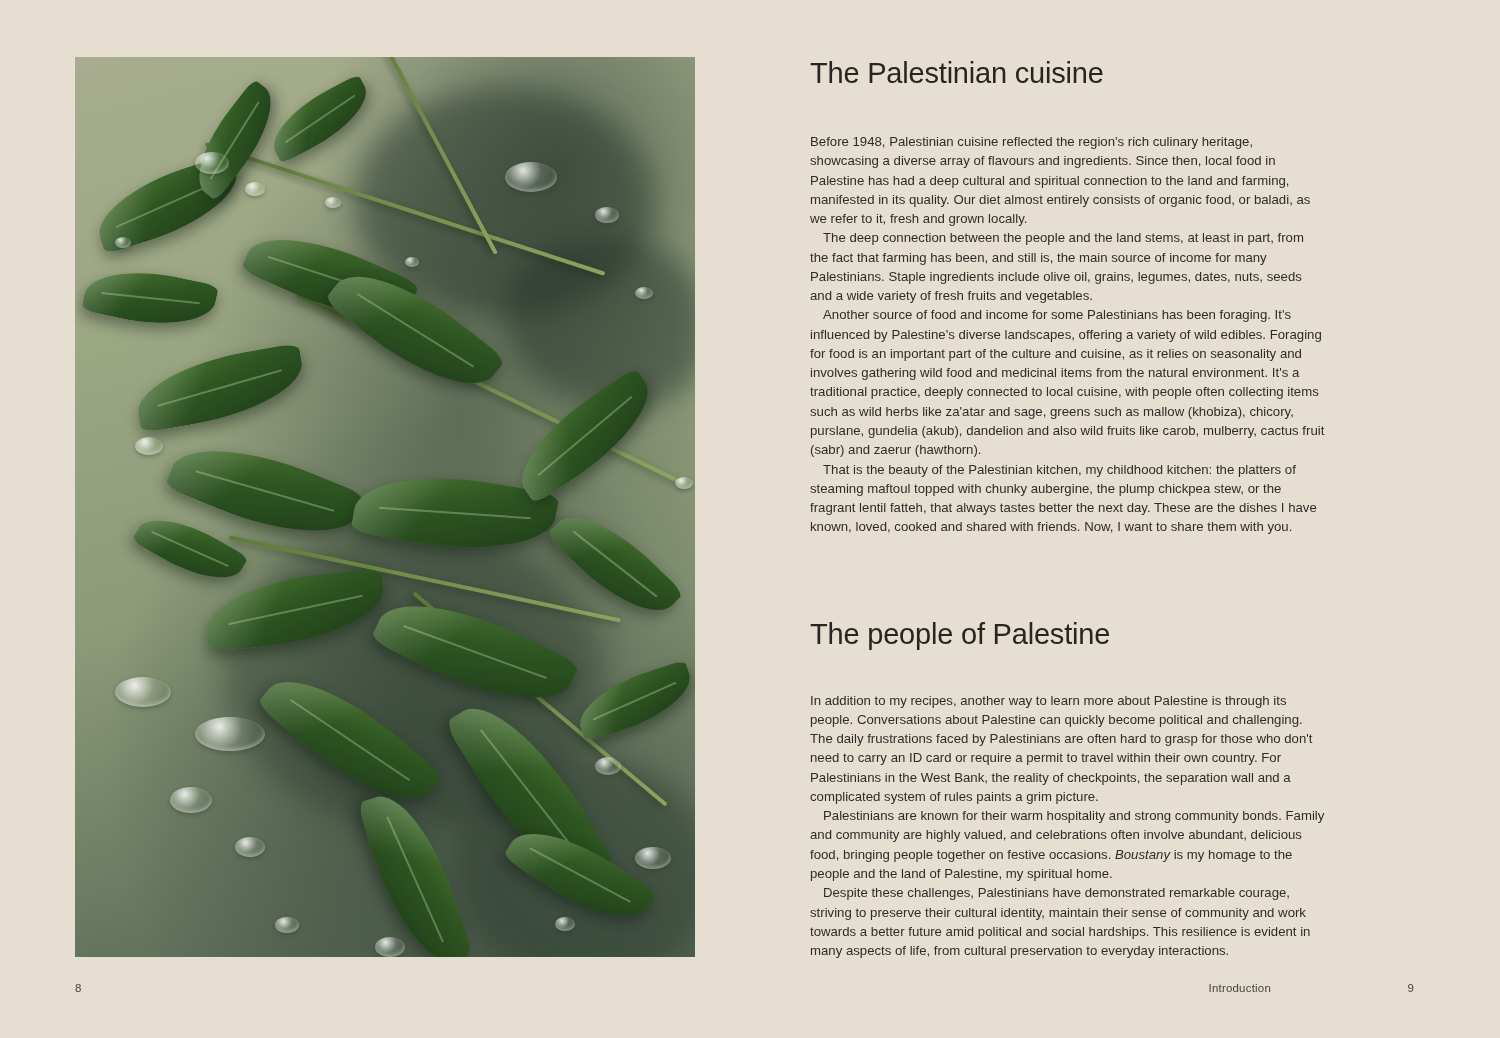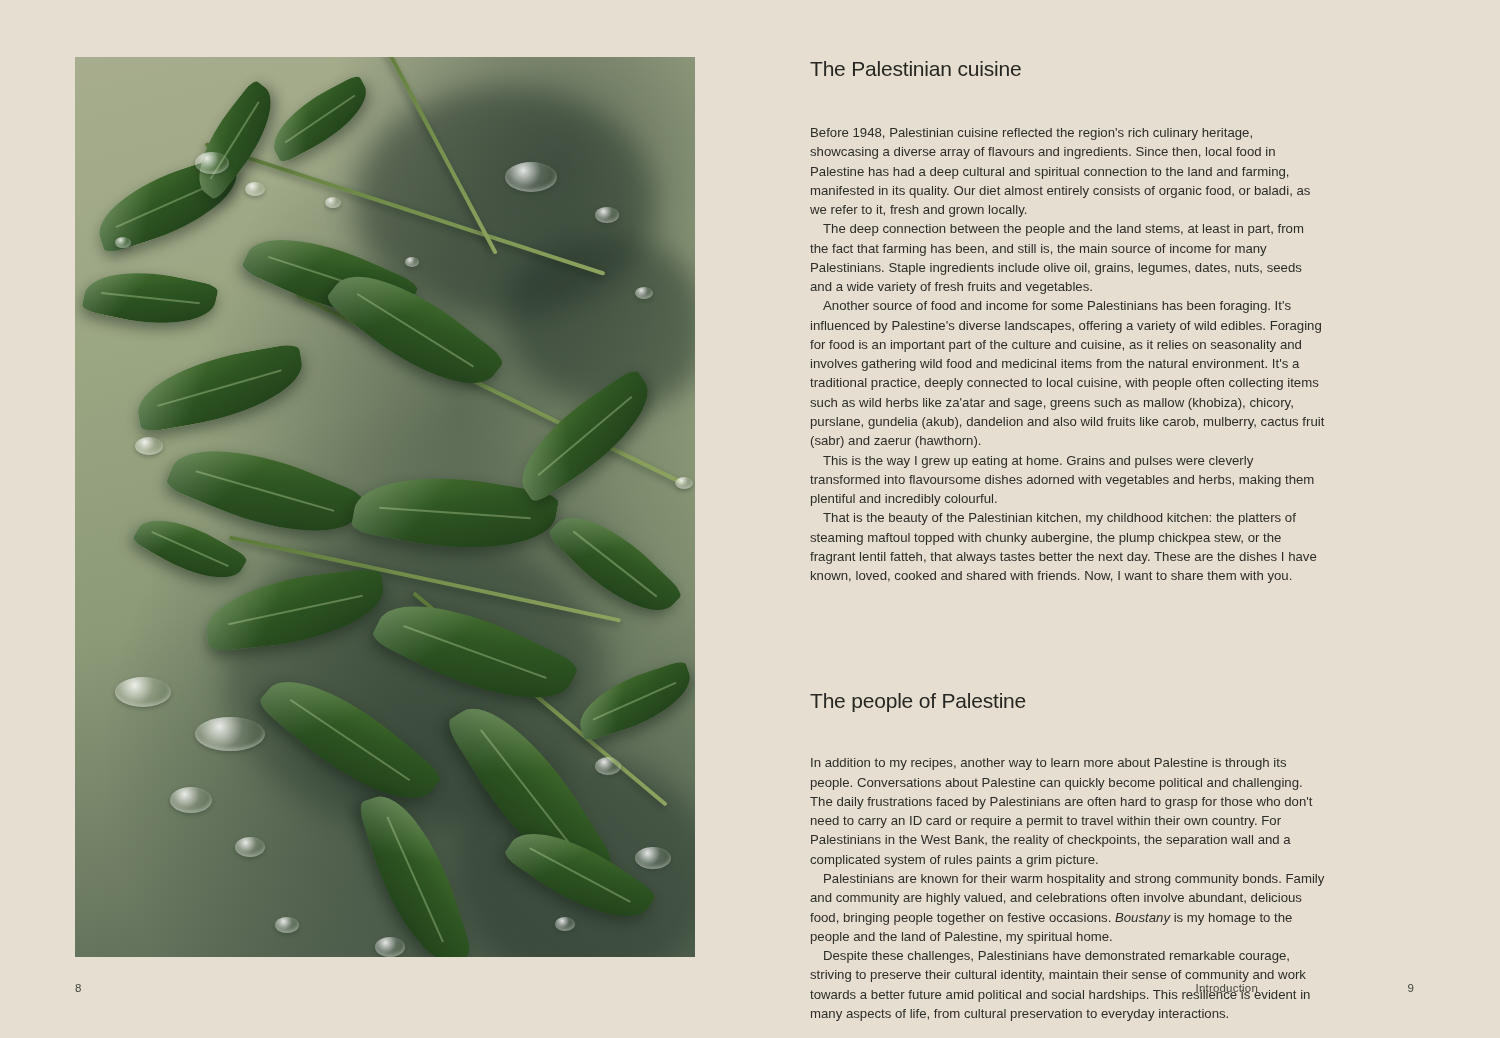--- a/index.html
+++ b/index.html
@@ -89,48 +89,48 @@
     box-shadow: inset 0 -2px 4px rgba(255,255,255,0.4), 0 2px 4px rgba(40,55,40,0.35);
   }
   
   .page-right {
     position: relative;
     width: 750px;
     height: 1038px;
     padding: 57px 175px 0 60px;
   }
   h2.section-title {
-    font-size: 21px;
+    font-size: 29px;
     font-weight: 400;
     letter-spacing: -0.2px;
     margin: 0 0 42px 0;
     color: #262622;
   }
   .body-text {
     font-size: 13.2px;
     line-height: 1.46;
     color: #2c2c28;
     margin: 0;
     max-width: 520px;
   }
   .body-text p { margin: 0; text-indent: 0; }
   .body-text p + p { text-indent: 13px; }
-  .block-2 { margin-top: 104px; }
+  .block-2 { margin-top: 81px; }
   .block-2 h2.section-title { margin-bottom: 40px; }
   em { font-style: italic; }
   
   .folio {
     position: absolute;
     bottom: 44px;
     font-size: 11.5px;
     color: #43433d;
     letter-spacing: 0.2px;
   }
   .folio-left  { left: 75px; }
-  .folio-center{ right: 242px; }
+  .folio-center{ right: 229px; }
   .folio-right { right: 86px; }
   .gutter {
     position: absolute;
     left: 750px; top: 0;
     width: 1px; height: 1038px;
     background: rgba(0,0,0,0.0);
   }
 </style>
 </head>
 <body>
@@ -197,21 +197,20 @@
   </div>
 
   <div class="page-right">
 
     <section>
       <h2 class="section-title">The Palestinian cuisine</h2>
       <div class="body-text">
         <p>Before 1948, Palestinian cuisine reflected the region's rich culinary heritage, showcasing a diverse array of flavours and ingredients. Since then, local food in Palestine has had a deep cultural and spiritual connection to the land and farming, manifested in its quality. Our diet almost entirely consists of organic food, or baladi, as we refer to it, fresh and grown locally.</p>
         <p>The deep connection between the people and the land stems, at least in part, from the fact that farming has been, and still is, the main source of income for many Palestinians. Staple ingredients include olive oil, grains, legumes, dates, nuts, seeds and a wide variety of fresh fruits and vegetables.</p>
         <p>Another source of food and income for some Palestinians has been foraging. It's influenced by Palestine's diverse landscapes, offering a variety of wild edibles. Foraging for food is an important part of the culture and cuisine, as it relies on seasonality and involves gathering wild food and medicinal items from the natural environment. It's a traditional practice, deeply connected to local cuisine, with people often collecting items such as wild herbs like za'atar and sage, greens such as mallow (khobiza), chicory, purslane, gundelia (akub), dandelion and also wild fruits like carob, mulberry, cactus fruit (sabr) and zaerur (hawthorn).</p>
-        <p>This is the way I grew up eating at home. Grains and pulses were cleverly transformed into flavoursome dishes adorned with vegetables and herbs, making them plentiful and incredibly colourful.</p>
         <p>That is the beauty of the Palestinian kitchen, my childhood kitchen: the platters of steaming maftoul topped with chunky aubergine, the plump chickpea stew, or the fragrant lentil fatteh, that always tastes better the next day. These are the dishes I have known, loved, cooked and shared with friends. Now, I want to share them with you.</p>
       </div>
     </section>
 
     <section class="block-2">
       <h2 class="section-title">The people of Palestine</h2>
       <div class="body-text">
         <p>In addition to my recipes, another way to learn more about Palestine is through its people. Conversations about Palestine can quickly become political and challenging. The daily frustrations faced by Palestinians are often hard to grasp for those who don't need to carry an ID card or require a permit to travel within their own country. For Palestinians in the West Bank, the reality of checkpoints, the separation wall and a complicated system of rules paints a grim picture.</p>
         <p id="para-with-italic">Palestinians are known for their warm hospitality and strong community bonds. Family and community are highly valued, and celebrations often involve abundant, delicious food, bringing people together on festive occasions. <em>Boustany</em> is my homage to the people and the land of Palestine, my spiritual home.</p>
         <p>Despite these challenges, Palestinians have demonstrated remarkable courage, striving to preserve their cultural identity, maintain their sense of community and work towards a better future amid political and social hardships. This resilience is evident in many aspects of life, from cultural preservation to everyday interactions.</p>

